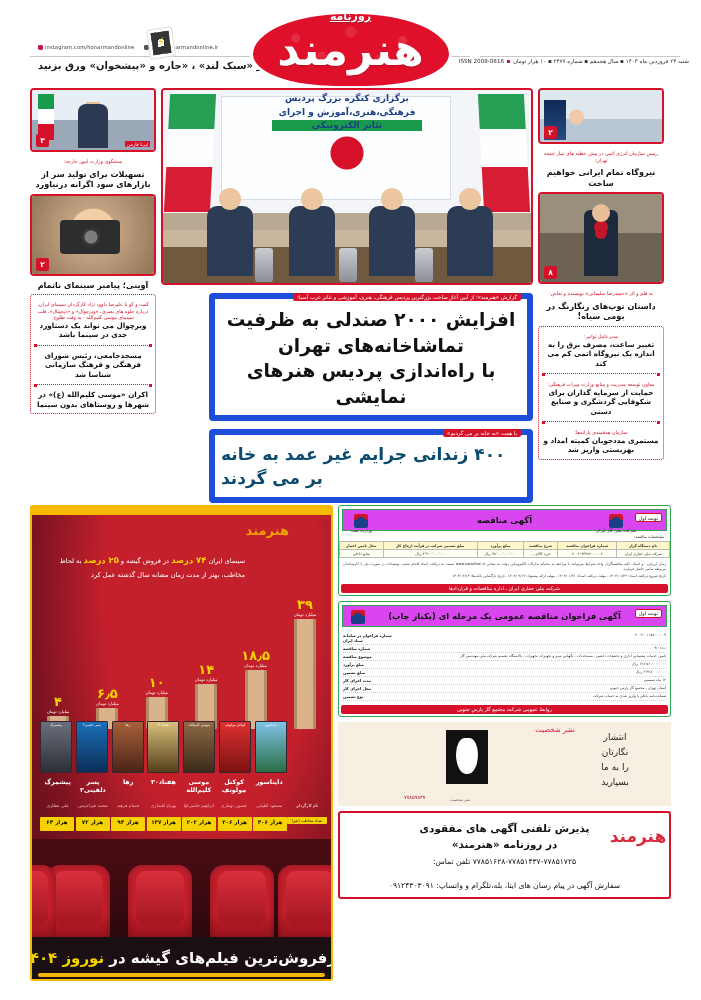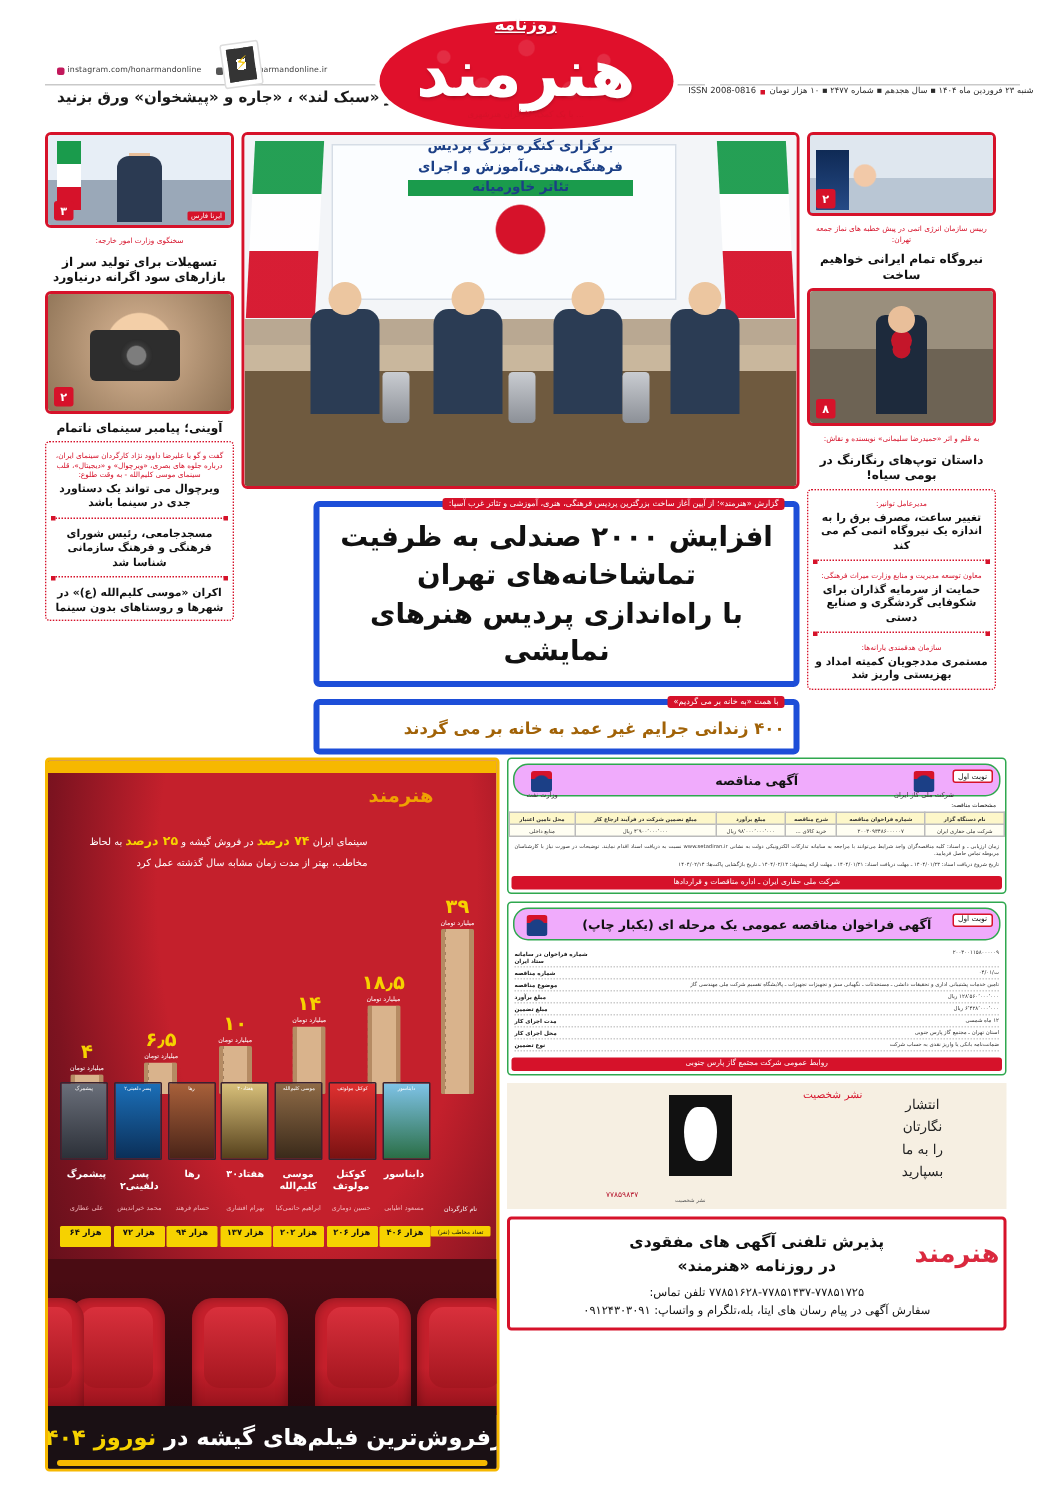--- a/index.html
+++ b/index.html
@@ -223,42 +223,42 @@
     background:linear-gradient(180deg,#c9ccd1,#8c9097);
   }
   .sc-meeting .f1{ left:92px; } .sc-meeting .f2{ left:176px; } .sc-meeting .f3{ left:252px; }
   .sc-meeting .cap-ov {
     position:absolute; left:50%; top:2px; transform:translateX(-50%);
     text-align:center; color:#1b3f86; font-size:9px; font-weight:bold; line-height:1.5; z-index:5;
     width:200px;
   }
 
   
-  .hl-block { position:relative; border:4px solid #1d4ed8; border-radius:4px; padding:8px 6px 6px; margin-top:4px;margin-left:48px;}
+  .hl-block { position:relative; border:6px solid #1d4ed8; border-radius:4px; padding:8px 6px 6px; margin-top:4px;margin-left:48px;}
   .hl-tag {
     position:absolute; right:6px; top:-6px; background:#d6122a; color:#fff;
     font-size:5.4px; padding:1px 4px; border-radius:2px; white-space:nowrap;
   }
   .hl-big { font-size:18.5px; font-weight:bold; color:#111; text-align:center; line-height:1.38; }
-  .hl-mid { font-size:11px; font-weight:bold; color:#a16207; text-align:right; line-height:1.4; }
+  .hl-mid { font-size:17px; font-weight:bold; color:#0c4a6e; text-align:left; line-height:1.4; }
 
   
   .bottom {
     position:absolute; top:505px; left:30px; width:641px; height:480px;
     display:flex; gap:5px; flex-direction:row-reverse;
   }
   .bot-right { width:303px; display:flex; flex-direction:column; gap:4px;}
   .bot-left  { width:333px; display:flex; flex-direction:column; gap:5px;}
 
   
   .ad {
     border:1px solid #2fa84f; border-radius:3px; background:#fff; position:relative; overflow:hidden;
   }
   .ad-head {
-    background:#f0abfc; border:1px solid #2fa84f; border-radius:10px; margin:3px;
+    background:#d946ef; border:1px solid #2fa84f; border-radius:0; margin:3px;
     height:22px; display:flex; align-items:center; justify-content:center; position:relative;
   }
   .ad-title { font-size:8.4px; font-weight:bold; color:#111; }
   .ad-round {
     position:absolute; right:4px; top:3px; background:#fff; border:1px solid #d6122a;
     border-radius:2px; font-size:5px; padding:.5px 3px; color:#111;
   }
   .ad-logo-r { position:absolute; right:30px; top:4px; font-size:4.5px; color:#333; text-align:center; line-height:1.2;}
   .ad-logo-l { position:absolute; left:8px; top:4px; font-size:4.4px; color:#333; text-align:center; line-height:1.2;}
   .ad-emblem { width:14px;height:14px;margin:0 auto;background:
@@ -295,21 +295,21 @@
   .lit-ad .brand { position:absolute; right:96px; top:4px; font-size:7px; color:#d6122a; }
   .lit-ad .phone { position:absolute; left:66px; bottom:6px; font-size:5px; color:#b4122a; }
   .lit-ad .cap2 { position:absolute; left:112px; bottom:4px; font-size:3.6px; color:#555; }
 
   
   .lost {
     border:2px solid #d6122a; border-radius:3px; padding:7px 8px; position:relative; background:#fff;
   }
   .lost h3 { font-size:10.4px; font-weight:bold; color:#111; text-align:center; line-height:1.55; }
   .lost .tel { font-size:7.6px; color:#111; text-align:center; margin-top:5px; direction:rtl; }
-  .lost .ord { font-size:7.6px; color:#111; text-align:center; margin-top:3px; direction:rtl; }
+  .lost .ord { font-size:7.6px; color:#111; text-align:center; margin-top:15px; direction:rtl; }
   .lost .stamp {
     position:absolute; right:10px; top:10px; width:42px; height:26px; color:#d6122a;
     font-size:17px; font-weight:bold; display:flex; align-items:center; justify-content:center;
     opacity:.9;
   }
 
   
   .info {
     position:relative; height:476px; border:2px solid #f6b800; border-radius:3px; overflow:hidden;
     background:
@@ -470,21 +470,21 @@
     </div>
 
     <div class="col col-center">
       <div class="photo-card">
         <div class="sc-meeting">
           <div class="screen"></div>
           <div class="emb"></div>
           <div class="cap-ov">
             <div>برگزاری کنگره بزرگ پردیس</div>
             <div>فرهنگی،هنری،آموزش و اجرای</div>
-            <div>تئاتر خاورمیانه</div>
+            <div>تئاتر الکترونیکی</div>
           </div>
           <div class="flag-l"></div>
           <div class="flag-r"></div>
           <div class="table"></div>
           <div class="p p1"></div>
           <div class="p p2"></div>
           <div class="p p3"></div>
           <div class="p p4"></div>
           <div class="flask f1"></div>
           <div class="flask f2"></div>

